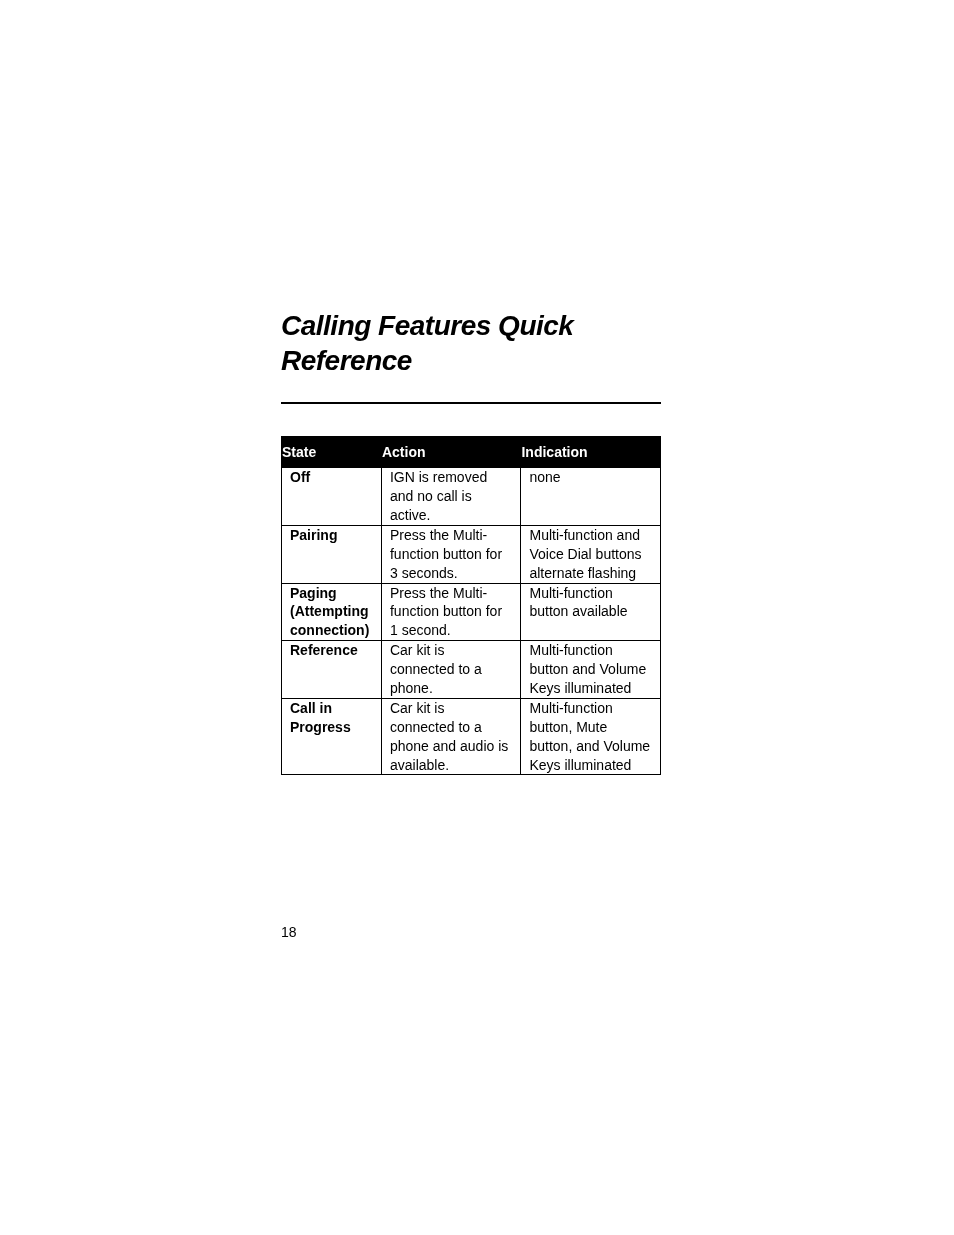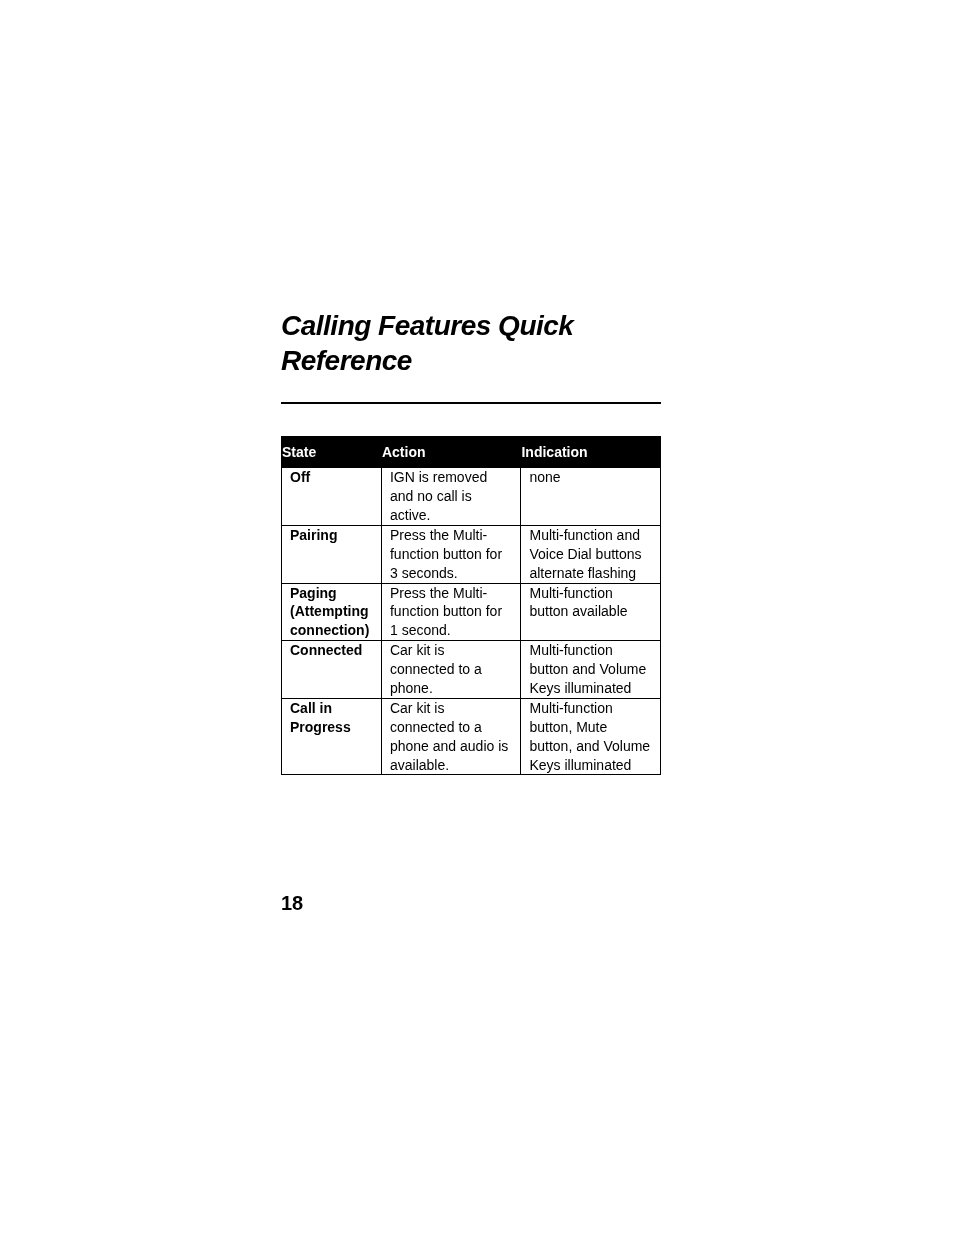--- a/index.html
+++ b/index.html
@@ -63,23 +63,23 @@
     }
     .ref-table td.action-cell {
       width: 140px;
     }
     .ref-table td.indication-cell {
       width: 140px;
     }
     .page-number {
       position: absolute;
       left: 281px;
-      top: 892px;
-      font-weight: bold;
-      font-size: 20px;
+      top: 924px;
+      font-weight: normal;
+      font-size: 14px;
     }
   </style>
 </head>
 <body>
 
 <div class="content">
   <h1 class="page-title">Calling Features Quick Reference</h1>
   <div class="title-underline"></div>
 
   <table class="ref-table">
@@ -100,21 +100,21 @@
         <td class="state-cell">Pairing</td>
         <td class="action-cell">Press the Multi-function button for 3 seconds.</td>
         <td class="indication-cell">Multi-function and Voice Dial buttons alternate flashing</td>
       </tr>
       <tr>
         <td class="state-cell">Paging (Attempting connection)</td>
         <td class="action-cell">Press the Multi-function button for 1 second.</td>
         <td class="indication-cell">Multi-function button available</td>
       </tr>
       <tr>
-        <td class="state-cell">Connected</td>
+        <td class="state-cell">Reference</td>
         <td class="action-cell">Car kit is connected to a phone.</td>
         <td class="indication-cell">Multi-function button and Volume Keys illuminated</td>
       </tr>
       <tr>
         <td class="state-cell">Call in Progress</td>
         <td class="action-cell">Car kit is connected to a phone and audio is available.</td>
         <td class="indication-cell">Multi-function button, Mute button, and Volume Keys illuminated</td>
       </tr>
     </tbody>
   </table>

